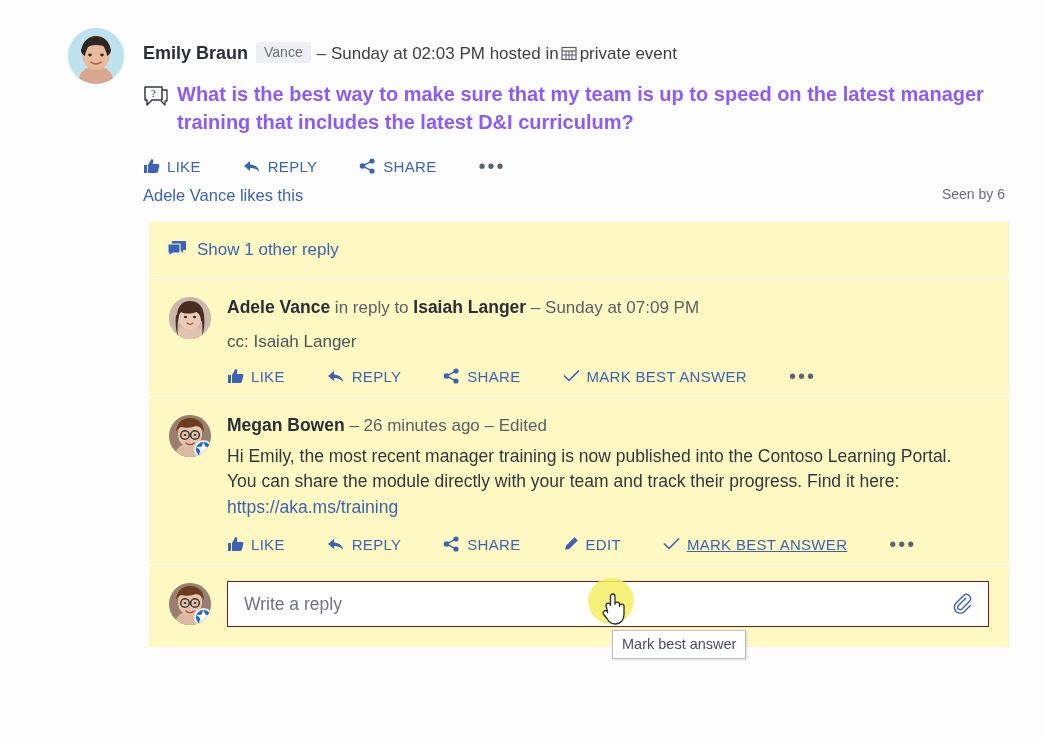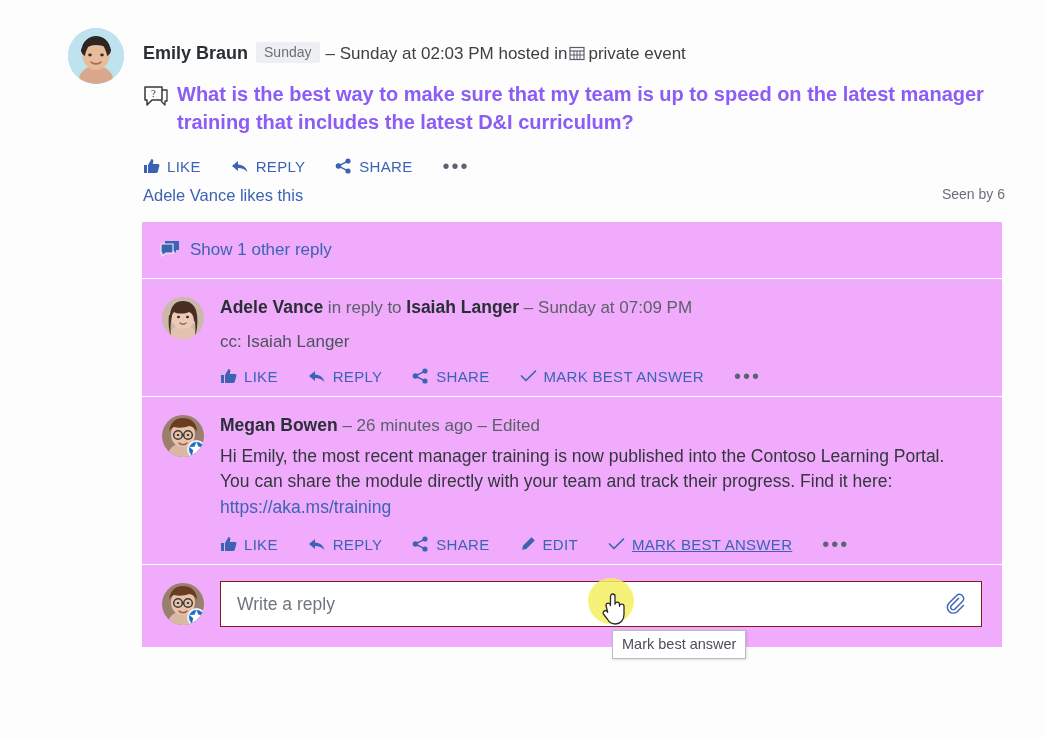--- a/index.html
+++ b/index.html
@@ -38,36 +38,36 @@
 
   .question-row { position: absolute; left: 143px; top: 80px; width: 880px; display: flex; }
   .q-icon { flex: 0 0 34px; padding-top: 4px; }
   .q-text {
     font-size: 20px; color: #8b5cf6; line-height: 1.42;
     width: 830px;
     font-weight: bold;
   }
 
   
-  .action-bar { display: flex; align-items: center; gap: 4px; }
+  .action-bar { display: flex; align-items: center; gap: 16px; }
   .action {
     display: inline-flex; align-items: center;
     color: #3c63b3; font-size: 15px; letter-spacing: .3px;
     margin-right: 26px; cursor: pointer; white-space: nowrap;
   }
   .action .ic { display: inline-flex; margin-right: 7px; }
   .action-label { line-height: 1; }
   .dots { color: #5b6272; font-size: 20px; letter-spacing: 2px; line-height: 8px; cursor:pointer; }
 
   .root-actions { position: absolute; left: 143px; top: 158px; }
   .likes-line { position: absolute; left: 143px; top: 186px; font-size: 16.5px; color: #3c63b3; }
   .seen-by { position: absolute; right: 40px; top: 186px; font-size: 14px; color: #6a7079; }
 
   
-  .thread { position: absolute; left: 142px; top: 222px; width: 860px; background: #f0abfc; }
+  .thread { position: absolute; left: 149px; top: 222px; width: 860px; background: #fef9c3; }
   .sep { height: 1px; background: #ffffff; }
 
   .show-replies { height: 56px; display: flex; align-items: center; padding-left: 18px; cursor: pointer; }
   .show-replies .sr-label { color: #3c63b3; font-size: 17px; margin-left: 10px; }
 
   .reply { position: relative; padding: 18px 24px 12px 20px; }
   .reply-avatar { position: absolute; left: 20px; top: 18px; width: 42px; height: 42px; border-radius: 50%; overflow: hidden; background:#d7c2b4; }
   .reply-avatar svg { display:block; width:100%; height:100%; }
   .badge-star {
     position: absolute; right: -2px; bottom: -2px;
@@ -134,21 +134,21 @@
           <path d="M13 22c2-4 6-6 8-5-2 4-4 8-4 11-2-1-4-3-4-6z" fill="#2e2620"></path>
           <path d="M43 22c-2-4-6-6-8-5 2 4 4 8 4 11 2-1 4-3 4-6z" fill="#2e2620"></path>
           <ellipse cx="22" cy="27" rx="1.8" ry="1.4" fill="#3b2c22"></ellipse>
           <ellipse cx="34" cy="27" rx="1.8" ry="1.4" fill="#3b2c22"></ellipse>
           <path d="M23 34c2 2.5 8 2.5 10 0" stroke="#a9674f" stroke-width="1.6" fill="none" stroke-linecap="round"></path>
         </svg>
       </div>
     </div>
 
     <div class="author-line">
-      <span class="author-name">Emily Braun</span><span class="follow-badge">Sunday</span><span class="meta-text">– Sunday at 02:03 PM hosted in</span><span class="cal-icon">
+      <span class="author-name">Emily Braun</span><span class="follow-badge">Vance</span><span class="meta-text">– Sunday at 02:03 PM hosted in</span><span class="cal-icon">
         <svg width="16" height="16" viewBox="0 0 16 16">
           <rect x="1" y="2.5" width="14" height="12" fill="none" stroke="#5b6068" stroke-width="1.2"></rect>
           <line x1="1" y1="6" x2="15" y2="6" stroke="#5b6068" stroke-width="1.2"></line>
           <line x1="5" y1="6" x2="5" y2="14.5" stroke="#5b6068" stroke-width="1"></line>
           <line x1="8" y1="6" x2="8" y2="14.5" stroke="#5b6068" stroke-width="1"></line>
           <line x1="11" y1="6" x2="11" y2="14.5" stroke="#5b6068" stroke-width="1"></line>
           <line x1="1" y1="10" x2="15" y2="10" stroke="#5b6068" stroke-width="1"></line>
         </svg>
       </span><span class="meta-text">private event</span>
     </div>

